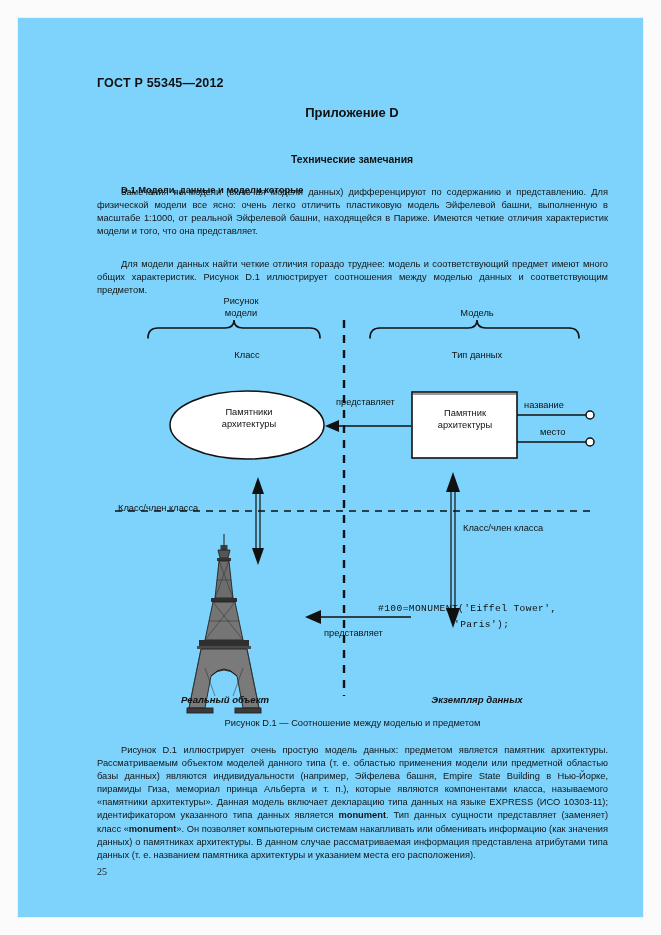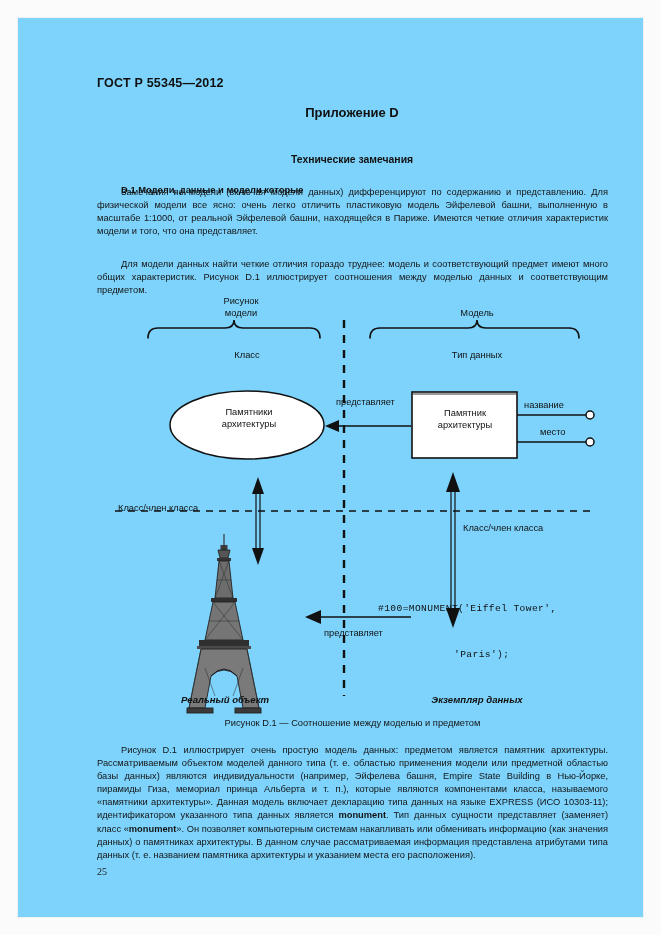--- a/index.html
+++ b/index.html
@@ -249,21 +249,21 @@
     <div class="lbl" style="left:427px; top:104px;">название</div>
 
     <div class="lbl" style="left:427px; top:131px;padding-left:16px;">место</div>
 
     <div class="lbl" style="left:21px; top:207px;">Класс/член класса</div>
 
     <div class="lbl" style="left:366px; top:227px;">Класс/член класса</div>
 
     <div class="lbl mono" style="left:281px; top:307px;">#100=MONUMENT('Eiffel Tower',</div>
 
-    <div class="lbl mono" style="left:357px; top:323px;margin-top:30px;">'Paris');</div>
+    <div class="lbl mono" style="left:357px; top:323px;">'Paris');</div>
 
     <div class="lbl" style="left:227px; top:332px;">представляет</div>
 
     <div class="lbl italic center" style="left:63px; top:398px; width:130px;">Реальный объект</div>
 
     <div class="lbl italic center" style="left:307px; top:398px; width:146px;">Экземпляр данных</div>
   </div>
 
   <div class="fig-caption">Рисунок D.1 — Соотношение между моделью и предметом</div>
 

